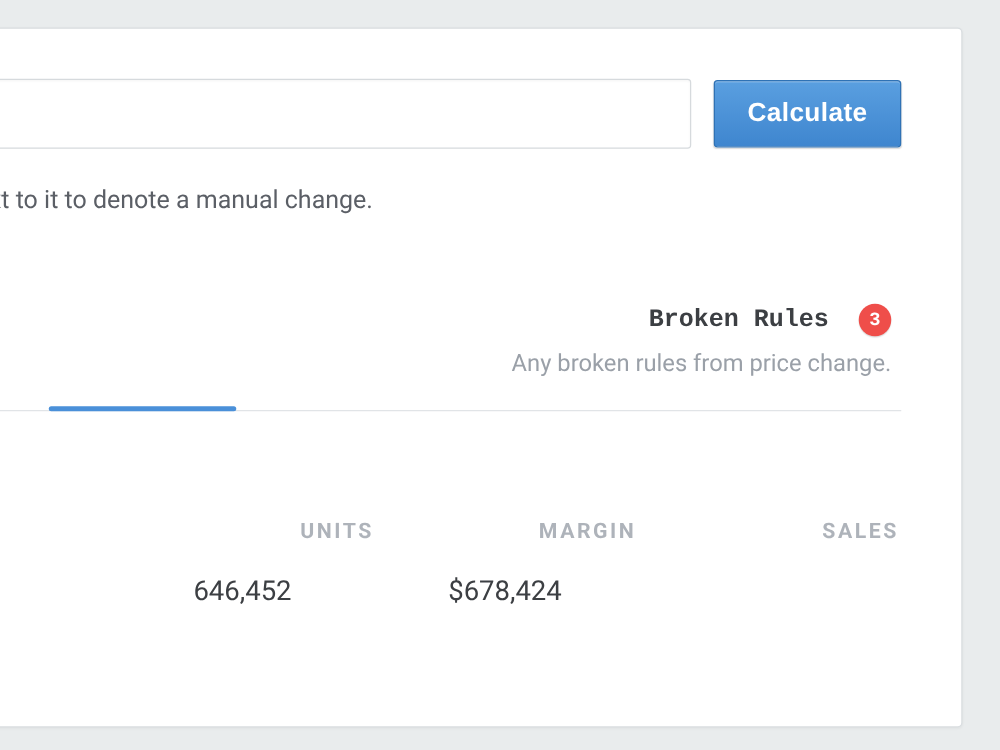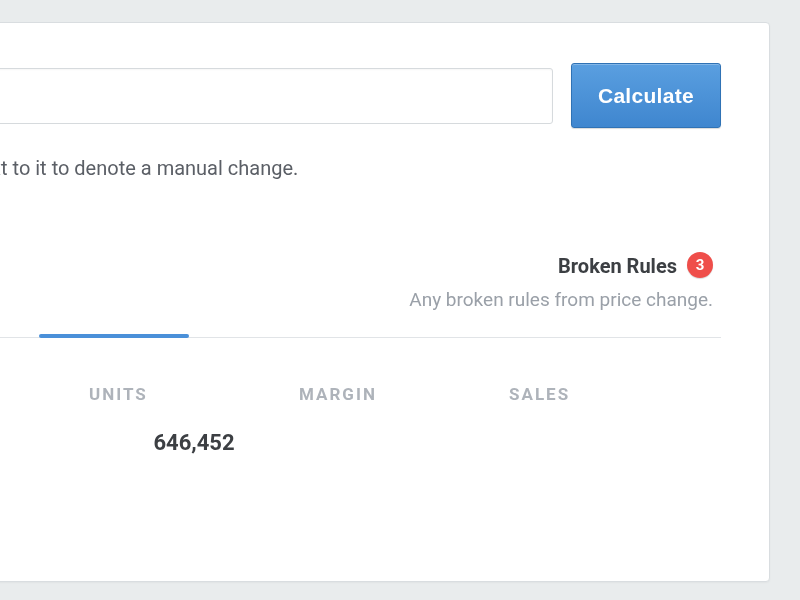--- a/index.html
+++ b/index.html
@@ -31,21 +31,21 @@
       height: 56px;
       border: 1px solid #d6dadd;
       border-radius: 3px;
       background: #fff;
       font-size: 18px;
       padding: 0 14px;
       color: #4b4f56;
       box-shadow: inset 0 1px 2px rgba(0,0,0,0.04);
     }
     .calc-btn {
-      height: 65px;
+      height: 54px;
       padding: 0 26px;
       border: 1px solid #2f72b5;
       border-radius: 3px;
       background: linear-gradient(#5a9fe0, #3f86cf);
       color: #fff;
       font-size: 21px;
       font-weight: 600;
       letter-spacing: 0.3px;
       cursor: pointer;
       box-shadow: 0 1px 1px rgba(0,0,0,0.15), inset 0 1px 0 rgba(255,255,255,0.25);
@@ -58,22 +58,23 @@
     .rules-block {
       margin-top: 72px;
       text-align: right;
       padding-right: 8px;
     }
     .rules-title {
       font-size: 20px;
       font-weight: 700;
       color: #3c3f43;
       display: inline-flex;
-      align-items: flex-end;
-      gap: 10px;
+      align-items: center;
+      gap: 24px;
+      font-family: Liberation Mono, monospace;
     }
     .badge {
       display: inline-flex;
       align-items: center;
       justify-content: center;
       width: 26px;
       height: 26px;
       border-radius: 50%;
       background: #ef4e4a;
       color: #fff;
@@ -101,36 +102,37 @@
       background: #4a90d9;
       border-radius: 2px;
     }
     .table-headers {
       display: flex;
       margin-top: 46px;
       padding-left: 300px;
     }
     .table-headers .th {
       width: 210px;
-      text-align: left;
+      text-align: right;
       font-size: 17px;
       font-weight: 700;
       letter-spacing: 2px;
       color: #aeb3ba;
+      margin-top: 40px;
     }
     .table-row {
       display: flex;
       margin-top: 26px;
       padding-left: 300px;
     }
     .table-row .td {
       width: 210px;
       text-align: center;
       font-size: 22px;
-      font-weight: 700;
+      font-weight: 400;
       color: #3c3f43;
     }
   </style>
 </head>
 <body>
 
 <div class="panel">
 
   <div class="calc-row">
     <input class="calc-input" type="text" value="" style="">
@@ -152,15 +154,16 @@
   </div>
 
   <div class="table-headers">
     <div class="th">UNITS</div>
     <div class="th">MARGIN</div>
     <div class="th">SALES</div>
   </div>
 
   <div class="table-row">
     <div class="td">646,452</div>
+    <div class="td">$678,424</div>
   </div>
 
 </div>
 
 </body></html>

